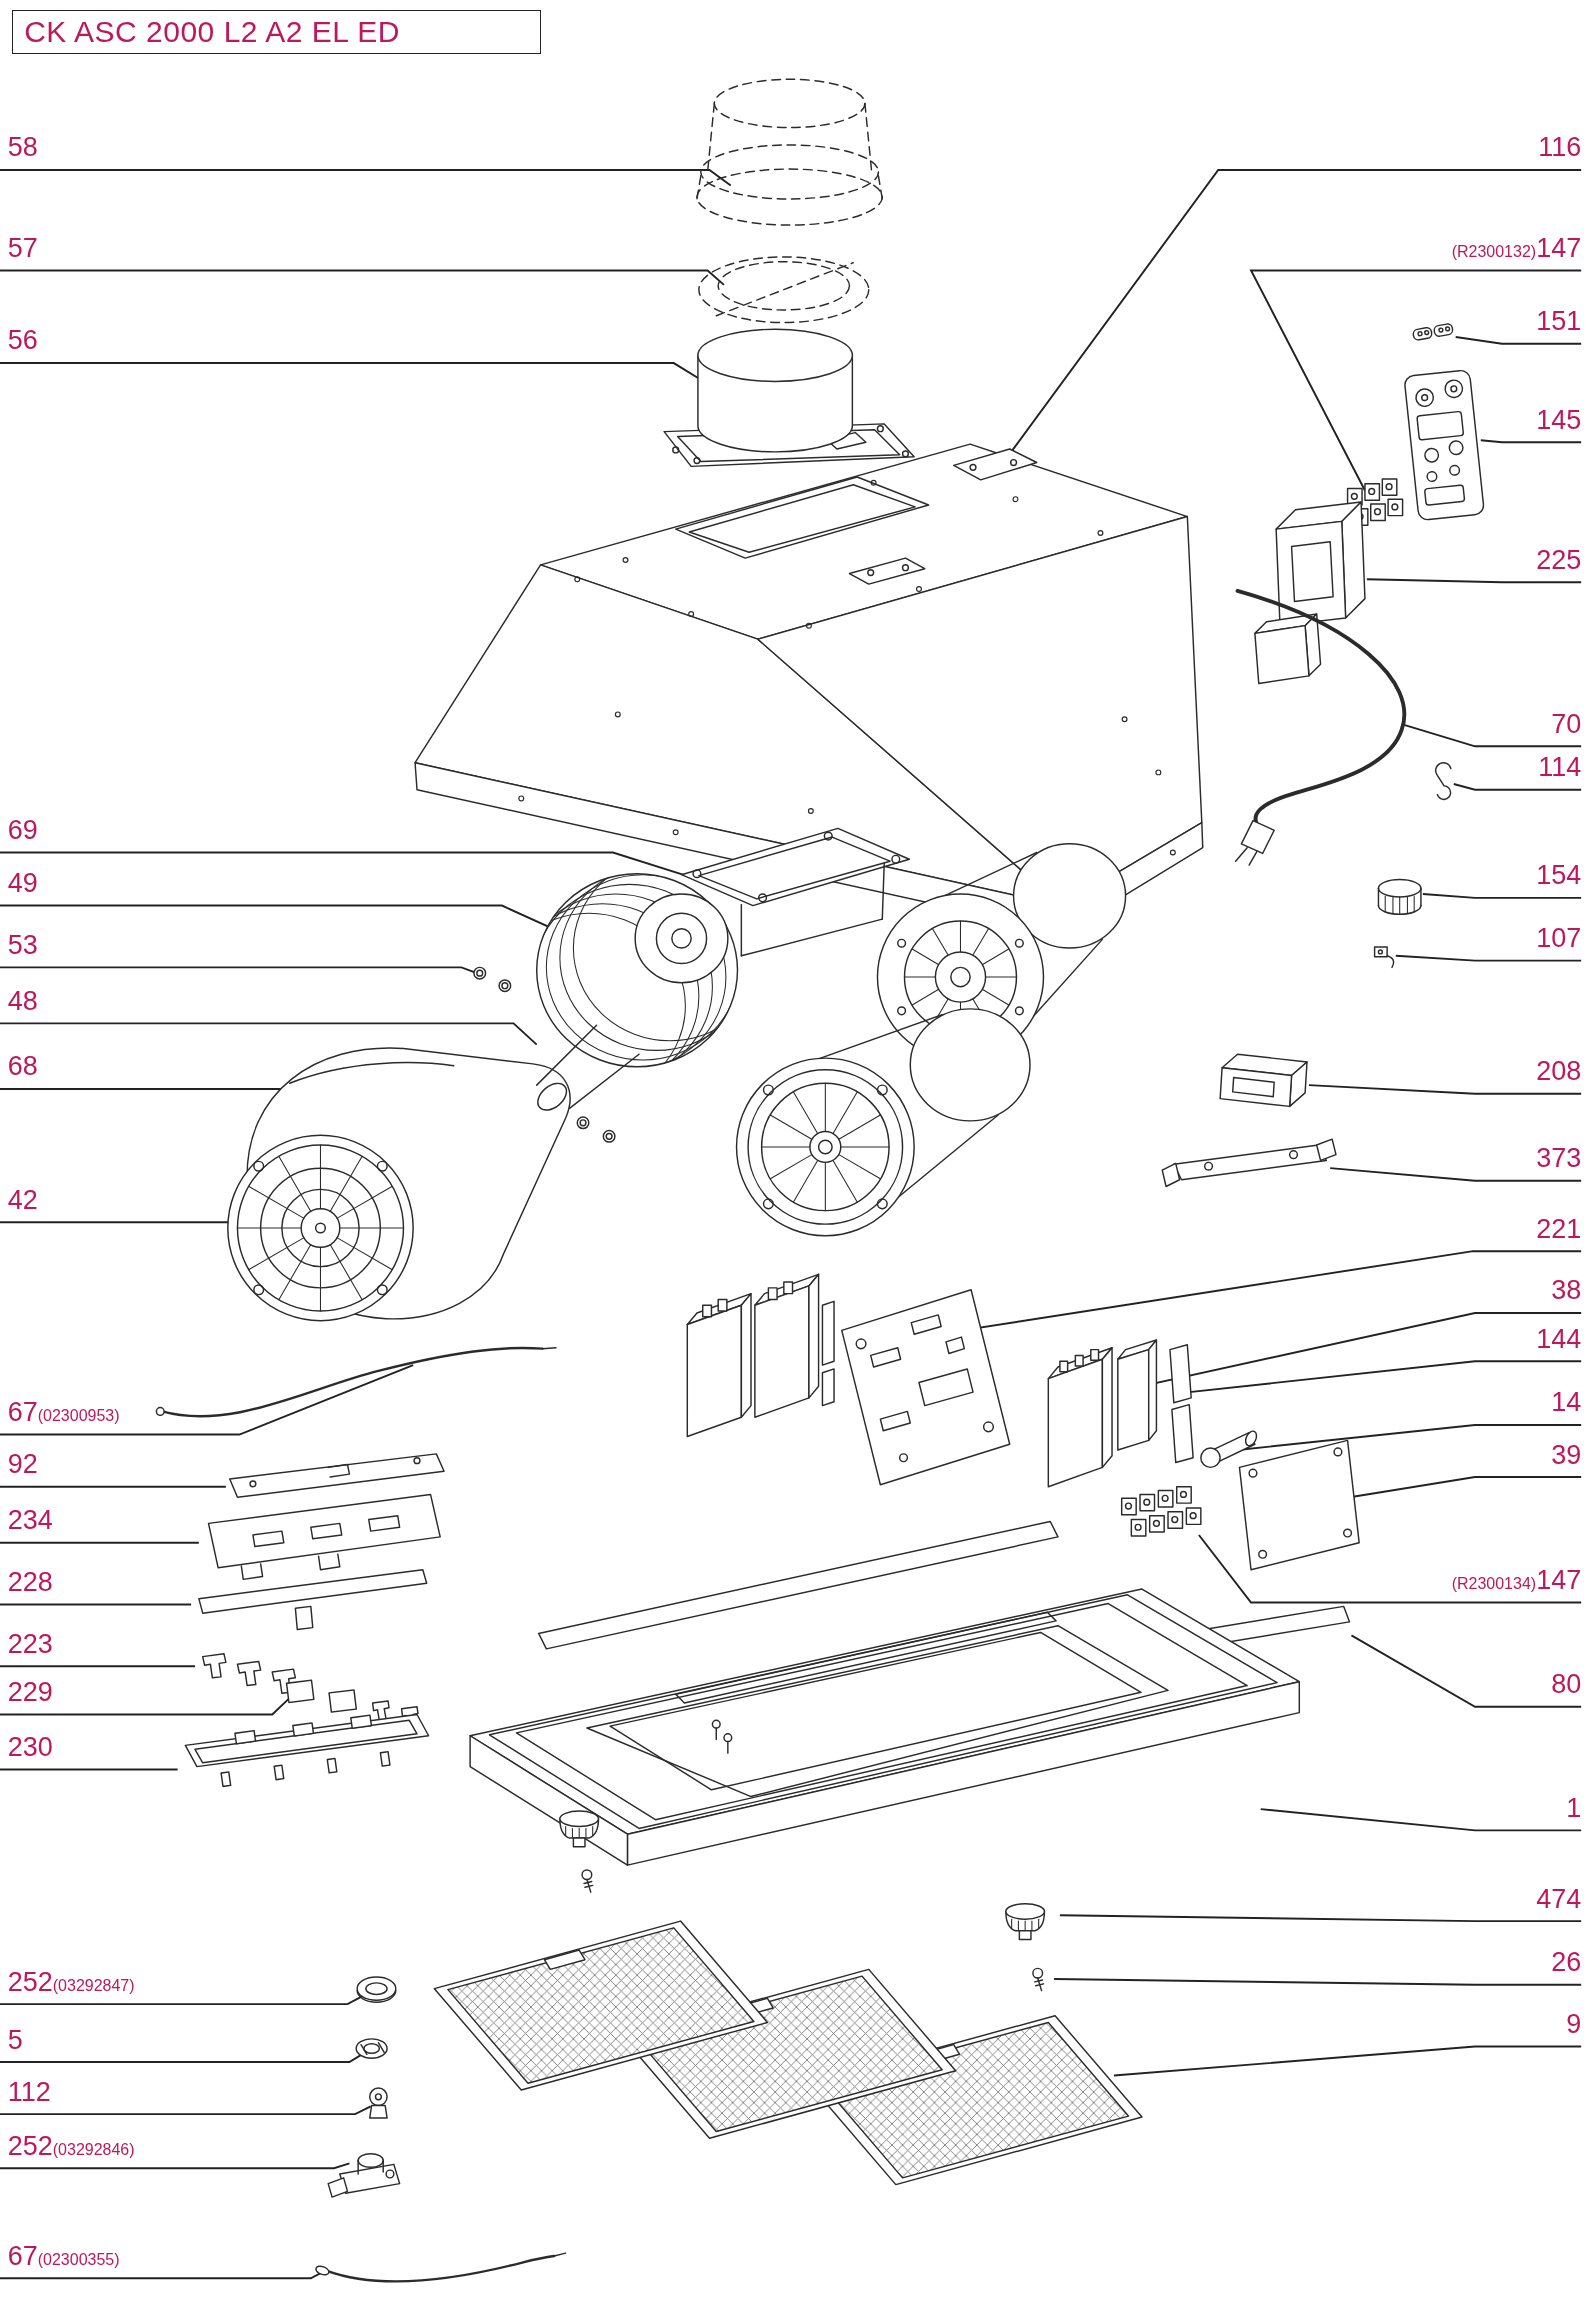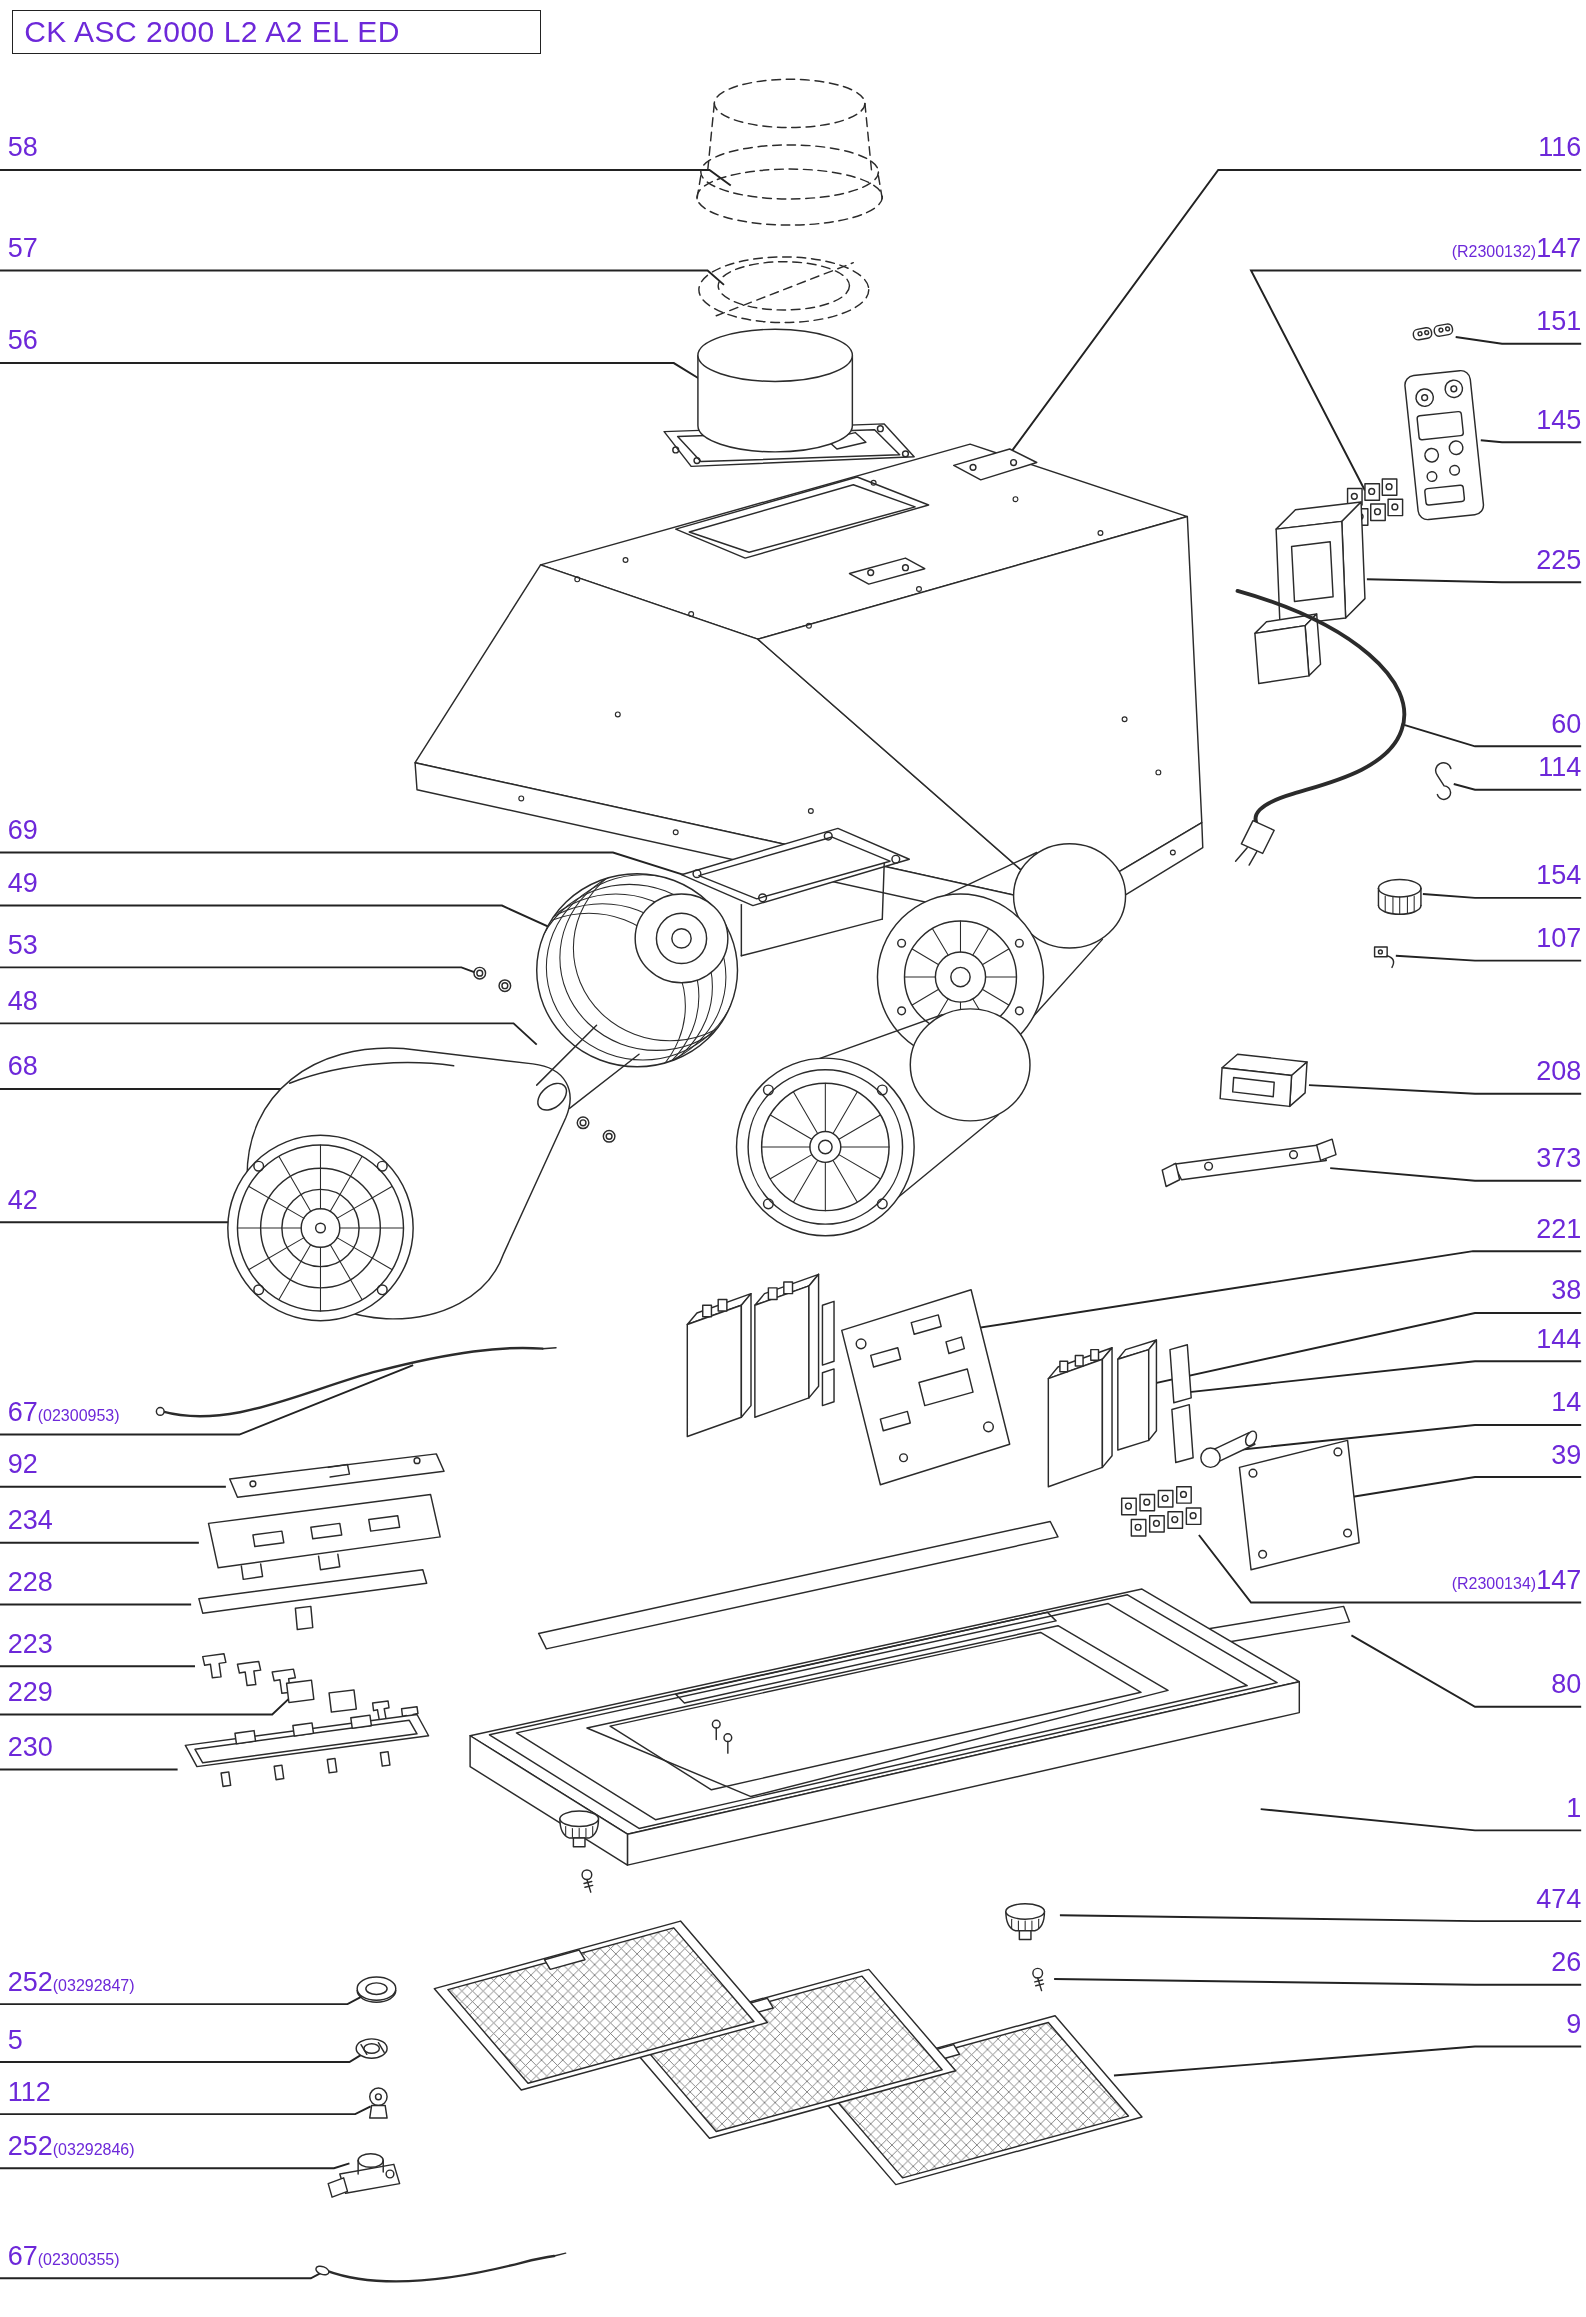--- a/index.html
+++ b/index.html
@@ -1,17 +1,17 @@
 <!DOCTYPE html>
 <html><head>
 <meta charset="utf-8">
 <style>
   html,body{margin:0;padding:0;background:#fff;}
   .page{position:relative;width:1586px;height:2317px;background:#fff;overflow:hidden;
-        font-family:"Liberation Sans",sans-serif;color:#6d28d9;}
+        font-family:"Liberation Sans",sans-serif;color:#be185d;}
   .title-box{position:absolute;left:11.6px;top:9.7px;width:529px;height:44px;border:1.9px solid #222;
              box-sizing:border-box;display:flex;align-items:center;padding-left:11.6px;
              font-size:30px;letter-spacing:0.5px;background:#fff;}
   svg.diagram{position:absolute;left:0;top:0;}
   .callout{position:absolute;white-space:nowrap;line-height:33px;}
   .callout .num{font-size:27px;}
   .callout .code{font-size:16px;text-align:right;}
   .callout.left{left:7.7px;}
   .callout.right{right:4.8px;text-align:right;}
 </style>
@@ -573,21 +573,21 @@
       <div class="callout left" style="top: 1966px;"><span class="num">252</span><span class="code">(03292847)</span></div>
       <div class="callout left" style="top: 2024px;"><span class="num">5</span></div>
       <div class="callout left" style="top: 2076px;"><span class="num">112</span></div>
       <div class="callout left" style="top: 2130px;"><span class="num">252</span><span class="code">(03292846)</span></div>
       <div class="callout left" style="top: 2240px;"><span class="num">67</span><span class="code">(02300355)</span></div>
       <div class="callout right" style="top: 131px;"><span class="num">116</span></div>
       <div class="callout right" style="top: 232px;"><span class="code">(R2300132)</span><span class="num">147</span></div>
       <div class="callout right" style="top: 305px;"><span class="num">151</span></div>
       <div class="callout right" style="top: 404px;"><span class="num">145</span></div>
       <div class="callout right" style="top: 544px;"><span class="num">225</span></div>
-      <div class="callout right" style="top: 708px;"><span class="num">60</span></div>
+      <div class="callout right" style="top: 708px;"><span class="num">70</span></div>
       <div class="callout right" style="top: 751px;"><span class="num">114</span></div>
       <div class="callout right" style="top: 859px;"><span class="num">154</span></div>
       <div class="callout right" style="top: 922px;"><span class="num">107</span></div>
       <div class="callout right" style="top: 1055px;"><span class="num">208</span></div>
       <div class="callout right" style="top: 1142px;"><span class="num">373</span></div>
       <div class="callout right" style="top: 1213px;"><span class="num">221</span></div>
       <div class="callout right" style="top: 1274px; text-align: right;"><span class="num">38</span></div>
       <div class="callout right" style="top: 1323px;"><span class="num">144</span></div>
       <div class="callout right" style="top: 1386px;"><span class="num">14</span></div>
       <div class="callout right" style="top: 1439px;"><span class="num">39</span></div>

